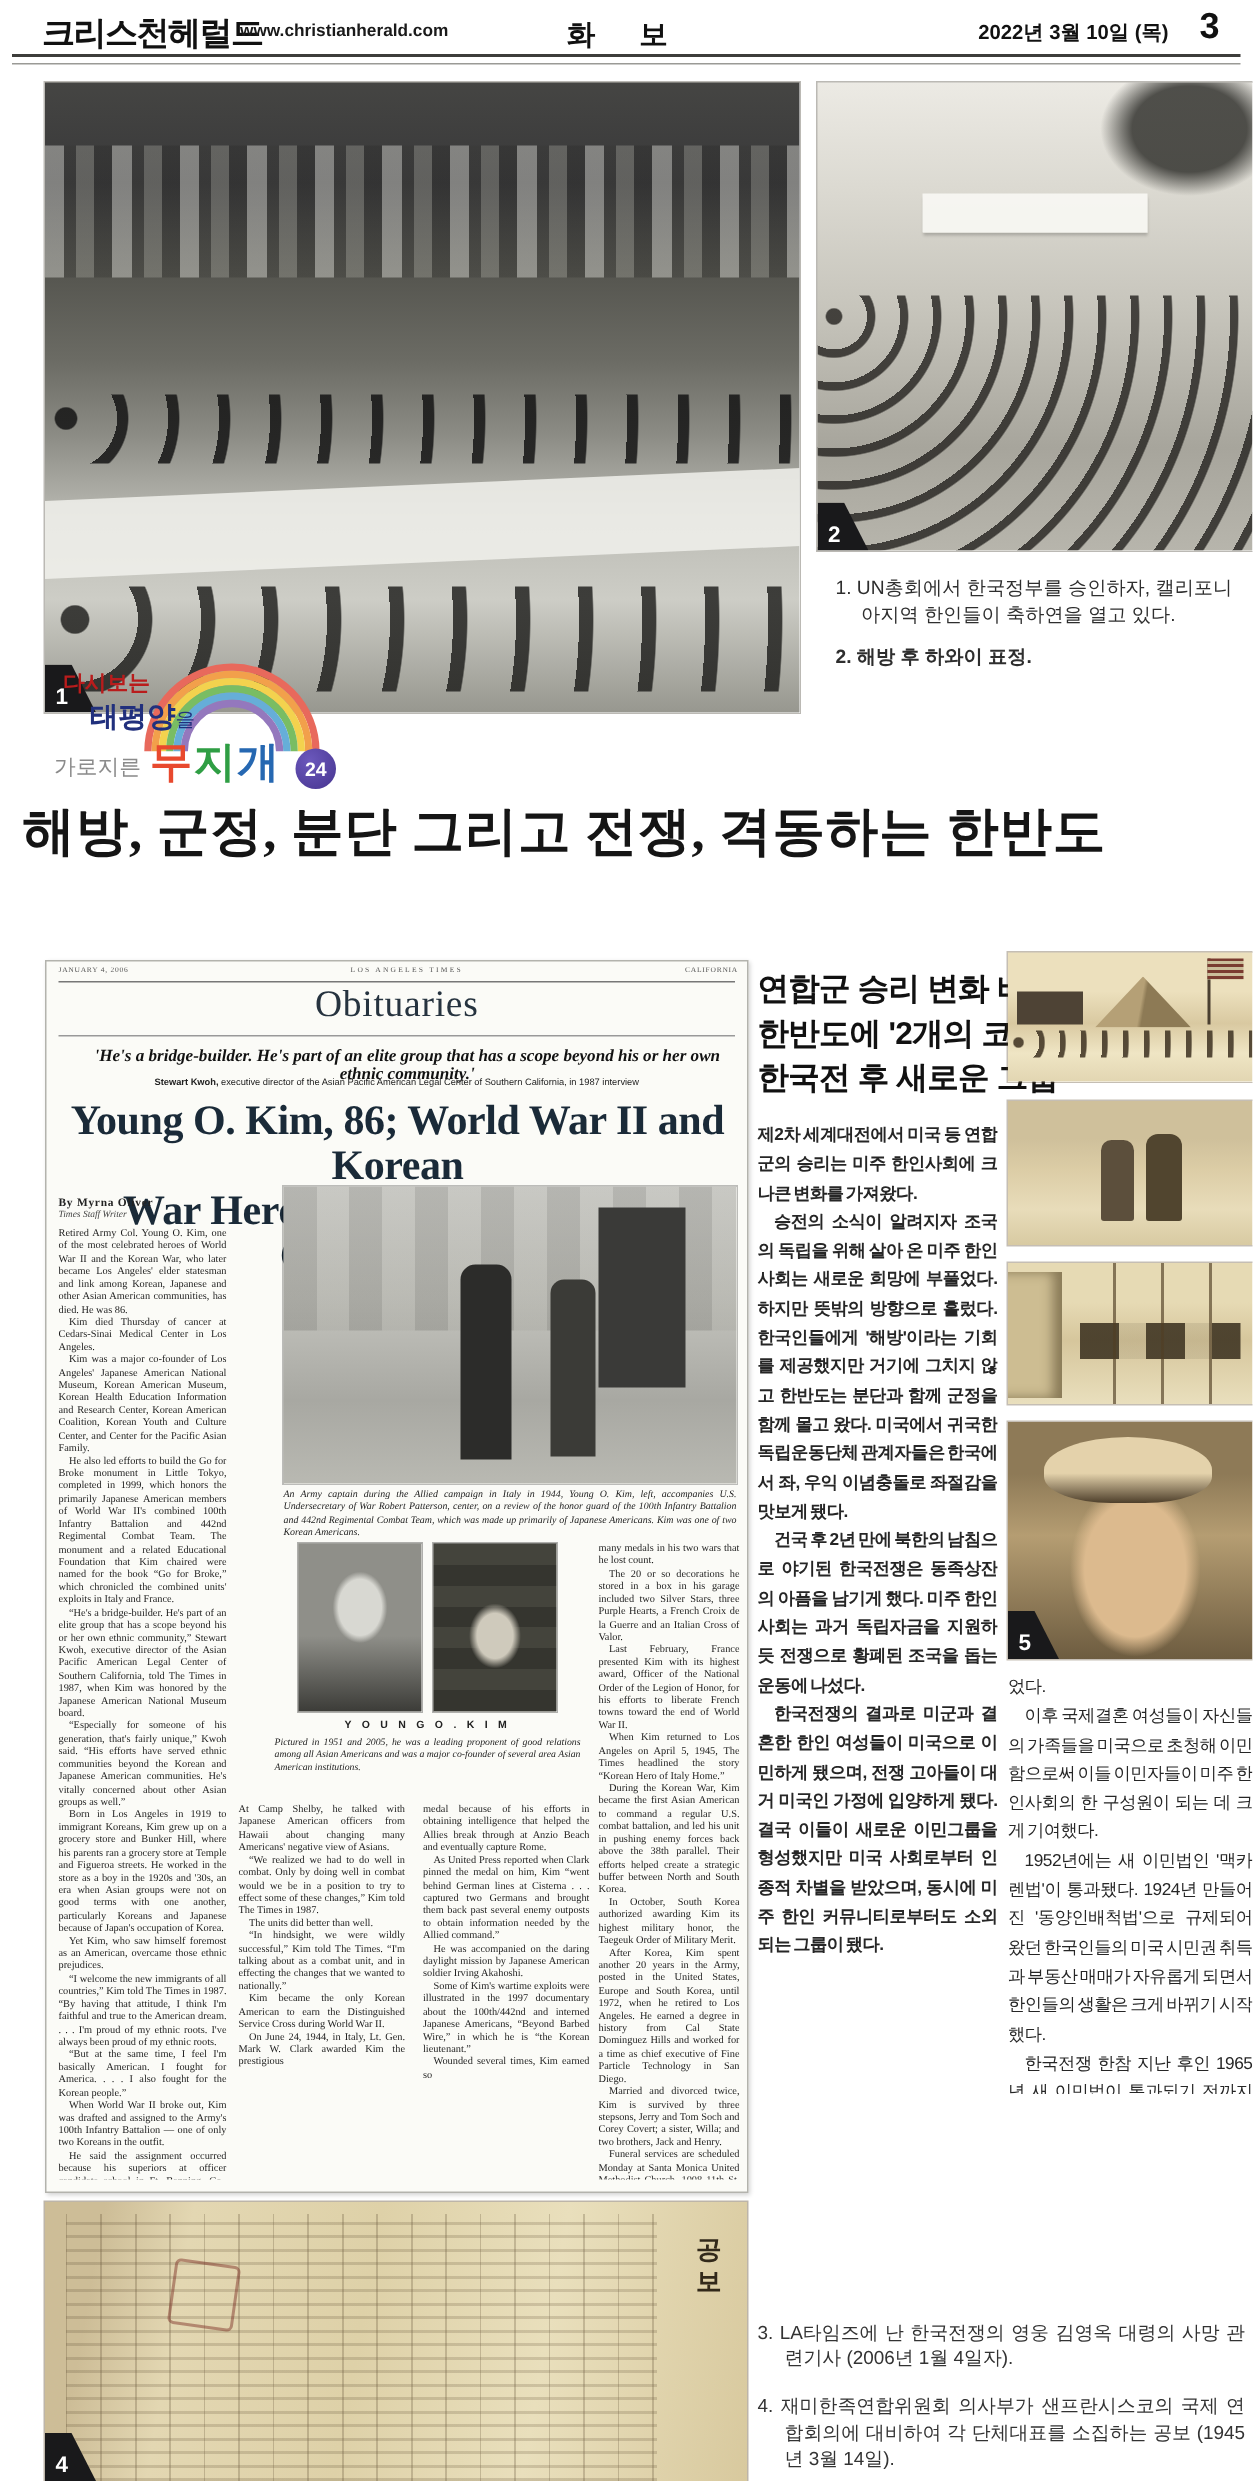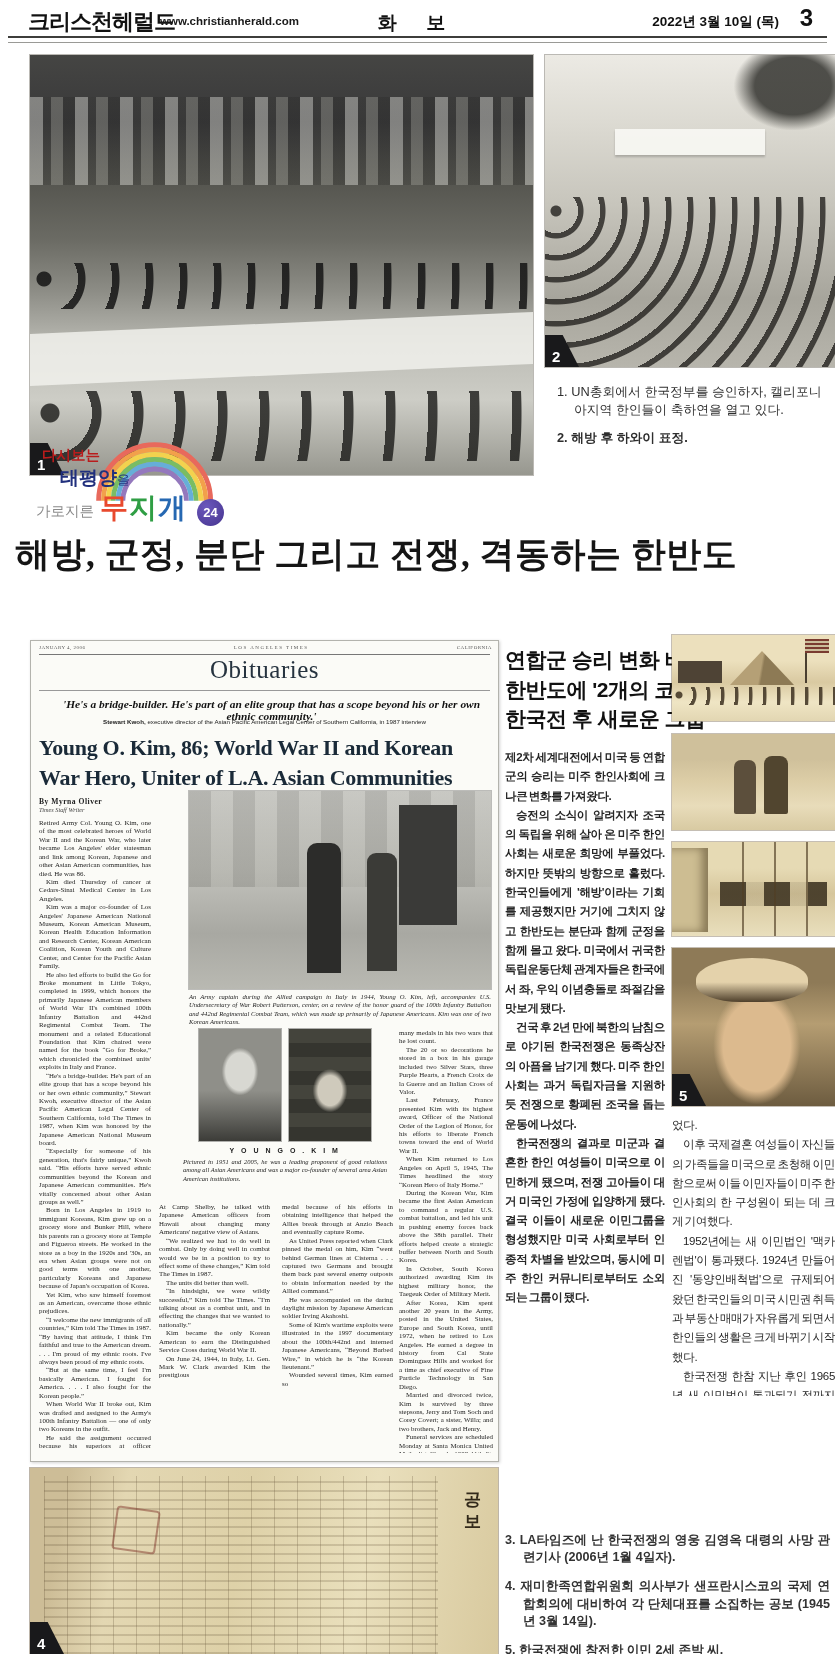--- a/index.html
+++ b/index.html
@@ -54,21 +54,21 @@
 
   
   .clipping{left:30px;top:640px;width:467px;height:820px;background:#fbfbf7;border:1px solid #b3b3ad;box-shadow:1px 1px 3px rgba(0,0,0,.18);overflow:hidden;font-family:"Liberation Serif",serif;color:#1c1c1c;}
   .cl-topline{left:8px;top:4px;right:6px;display:flex;justify-content:space-between;font-size:5px;color:#555;letter-spacing:.5px;overflow:hidden;white-space:nowrap;}
   .cl-topline .mid{letter-spacing:1.5px;}
   .cl-hr1{left:8px;right:8px;top:13px;height:1px;background:#777;}
   .cl-obit{left:0;right:0;top:15px;text-align:center;font-size:25px;color:#26333f;letter-spacing:.5px;}
   .cl-hr2{left:8px;right:8px;top:49px;height:1px;background:#999;}
   .cl-quote{left:18px;right:4px;top:57px;text-align:center;font-style:italic;font-weight:bold;font-size:11.4px;color:#111;}
   .cl-attr{left:10px;right:10px;top:77px;text-align:center;font-size:6.2px;color:#222;font-family:"Liberation Sans",sans-serif;}
-  .cl-h1{left:8px;top:92px;width:452px;font-size:22px;line-height:30px;font-weight:600;color:#1a2a38;letter-spacing:-0.3px;}
+  .cl-h1{left:8px;top:92px;width:452px;font-size:28px;line-height:30px;font-weight:600;color:#1a2a38;letter-spacing:-0.3px;text-align:center;}
   .cl-by{left:8px;top:156px;font-size:7.6px;font-weight:bold;letter-spacing:.5px;color:#222;}
   .cl-by2{left:8px;top:165px;font-size:6.3px;font-style:italic;color:#444;}
   .cl-body{font-size:6.9px;line-height:1.22;text-align:justify;overflow:hidden;}
   .cl-body p{margin:0;}
   .cl-body p + p{text-indent:7px;}
   .cl-col1{left:8px;top:178px;width:112px;height:634px;}
   .cl-photo{left:158px;top:150px;width:302px;height:198px;background:linear-gradient(180deg,#d6d6d2 0%,#c3c3bd 38%,#a8a8a2 72%,#b9b9b2 100%);box-shadow:0 0 0 1px rgba(0,0,0,.25);overflow:hidden;}
   .clp-door{position:absolute;right:34px;top:14px;width:58px;height:120px;background:#3a3a38;}
   .clp-wall{position:absolute;left:0;top:0;right:0;height:96px;background:repeating-linear-gradient(90deg,rgba(120,120,114,.35) 0 22px,rgba(160,160,152,.25) 22px 44px);}
   .clp-fig1{position:absolute;left:118px;top:52px;width:34px;height:130px;background:#2c2c2a;border-radius:10px 10px 0 0;}
@@ -109,21 +109,21 @@
   .sp4-visor{position:absolute;left:24px;top:10px;width:112px;height:44px;background:linear-gradient(180deg,#e4d2ab 0 55%,#4e3f2b 100%);border-radius:50% 50% 40% 40%;}
 
   
   .doc{left:30px;top:1468px;width:468px;height:186px;background:linear-gradient(100deg,#cdbd97 0 8%,#e3d7b2 20%,#ded1a8 45%,#e9dfbc 70%,#d8c99e 100%);box-shadow:0 0 0 1px rgba(90,70,40,.4);overflow:hidden;}
   .doc-cols{position:absolute;left:14px;right:60px;top:8px;bottom:0;background:repeating-linear-gradient(90deg,rgba(70,52,28,.28) 0 1px,rgba(0,0,0,0) 1px 23px),repeating-linear-gradient(0deg,rgba(70,52,28,.22) 0 2px,rgba(0,0,0,0) 2px 9px);opacity:.8;}
   .doc-label{position:absolute;right:14px;top:12px;writing-mode:vertical-rl;font-size:17px;font-weight:bold;color:#32291a;letter-spacing:6px;}
   .doc-stamp{position:absolute;left:84px;top:40px;width:40px;height:40px;border:2px solid rgba(120,40,30,.45);border-radius:4px;transform:rotate(8deg);}
 
   
   .cap345{left:505px;top:1532px;width:325px;color:#333;font-size:12.6px;line-height:17.2px;}
-  .cap345 p{margin:0 0 12px 0;padding-left:18px;text-indent:-18px;text-align:justify;font-weight:bold;}
+  .cap345 p{margin:15px 0 12px 0;padding-left:18px;text-indent:-18px;text-align:justify;}
 </style>
 </head>
 <body>
 
 <div class="page">
 
   <div class="abs masthead">크리스천헤럴드</div>
   <div class="abs site">www.christianherald.com</div>
   <div class="abs section-title">화 보</div>
   <div class="abs hdr-date">2022년 3월 10일 (목)</div>

